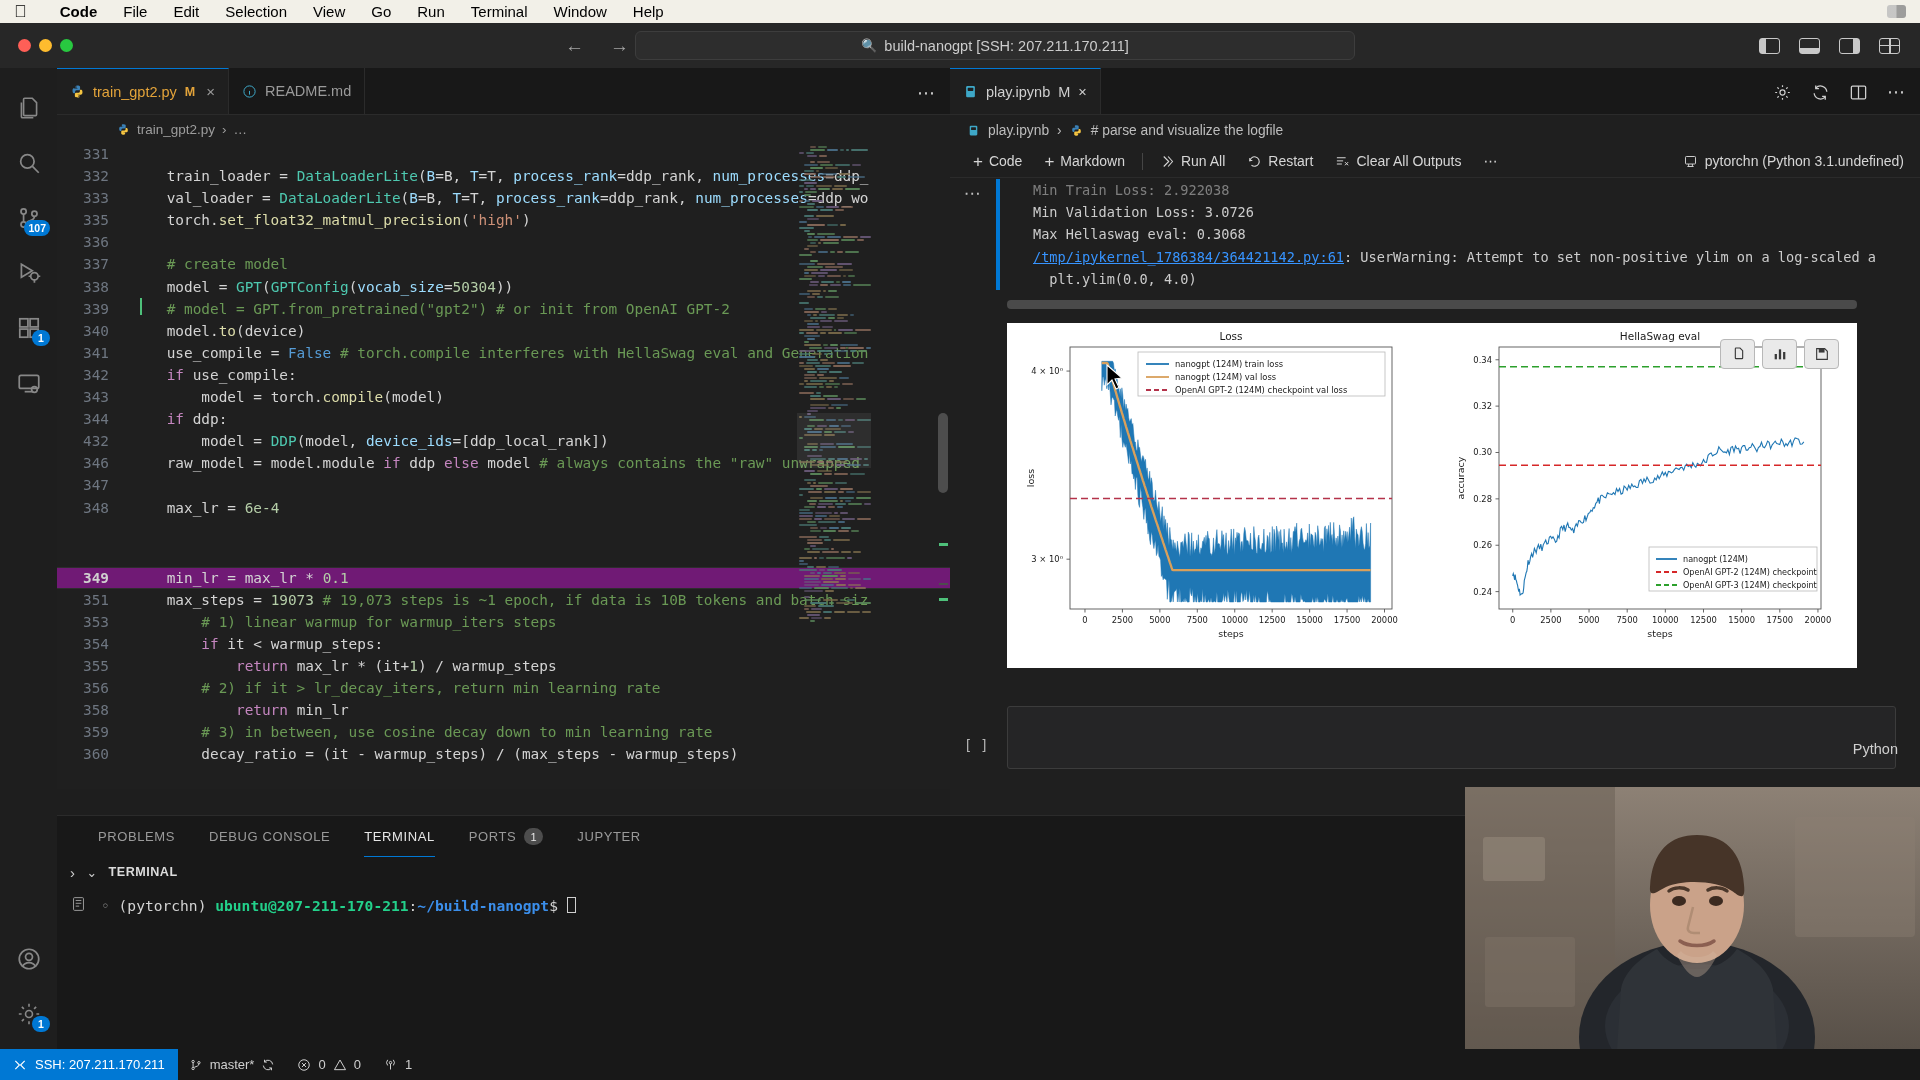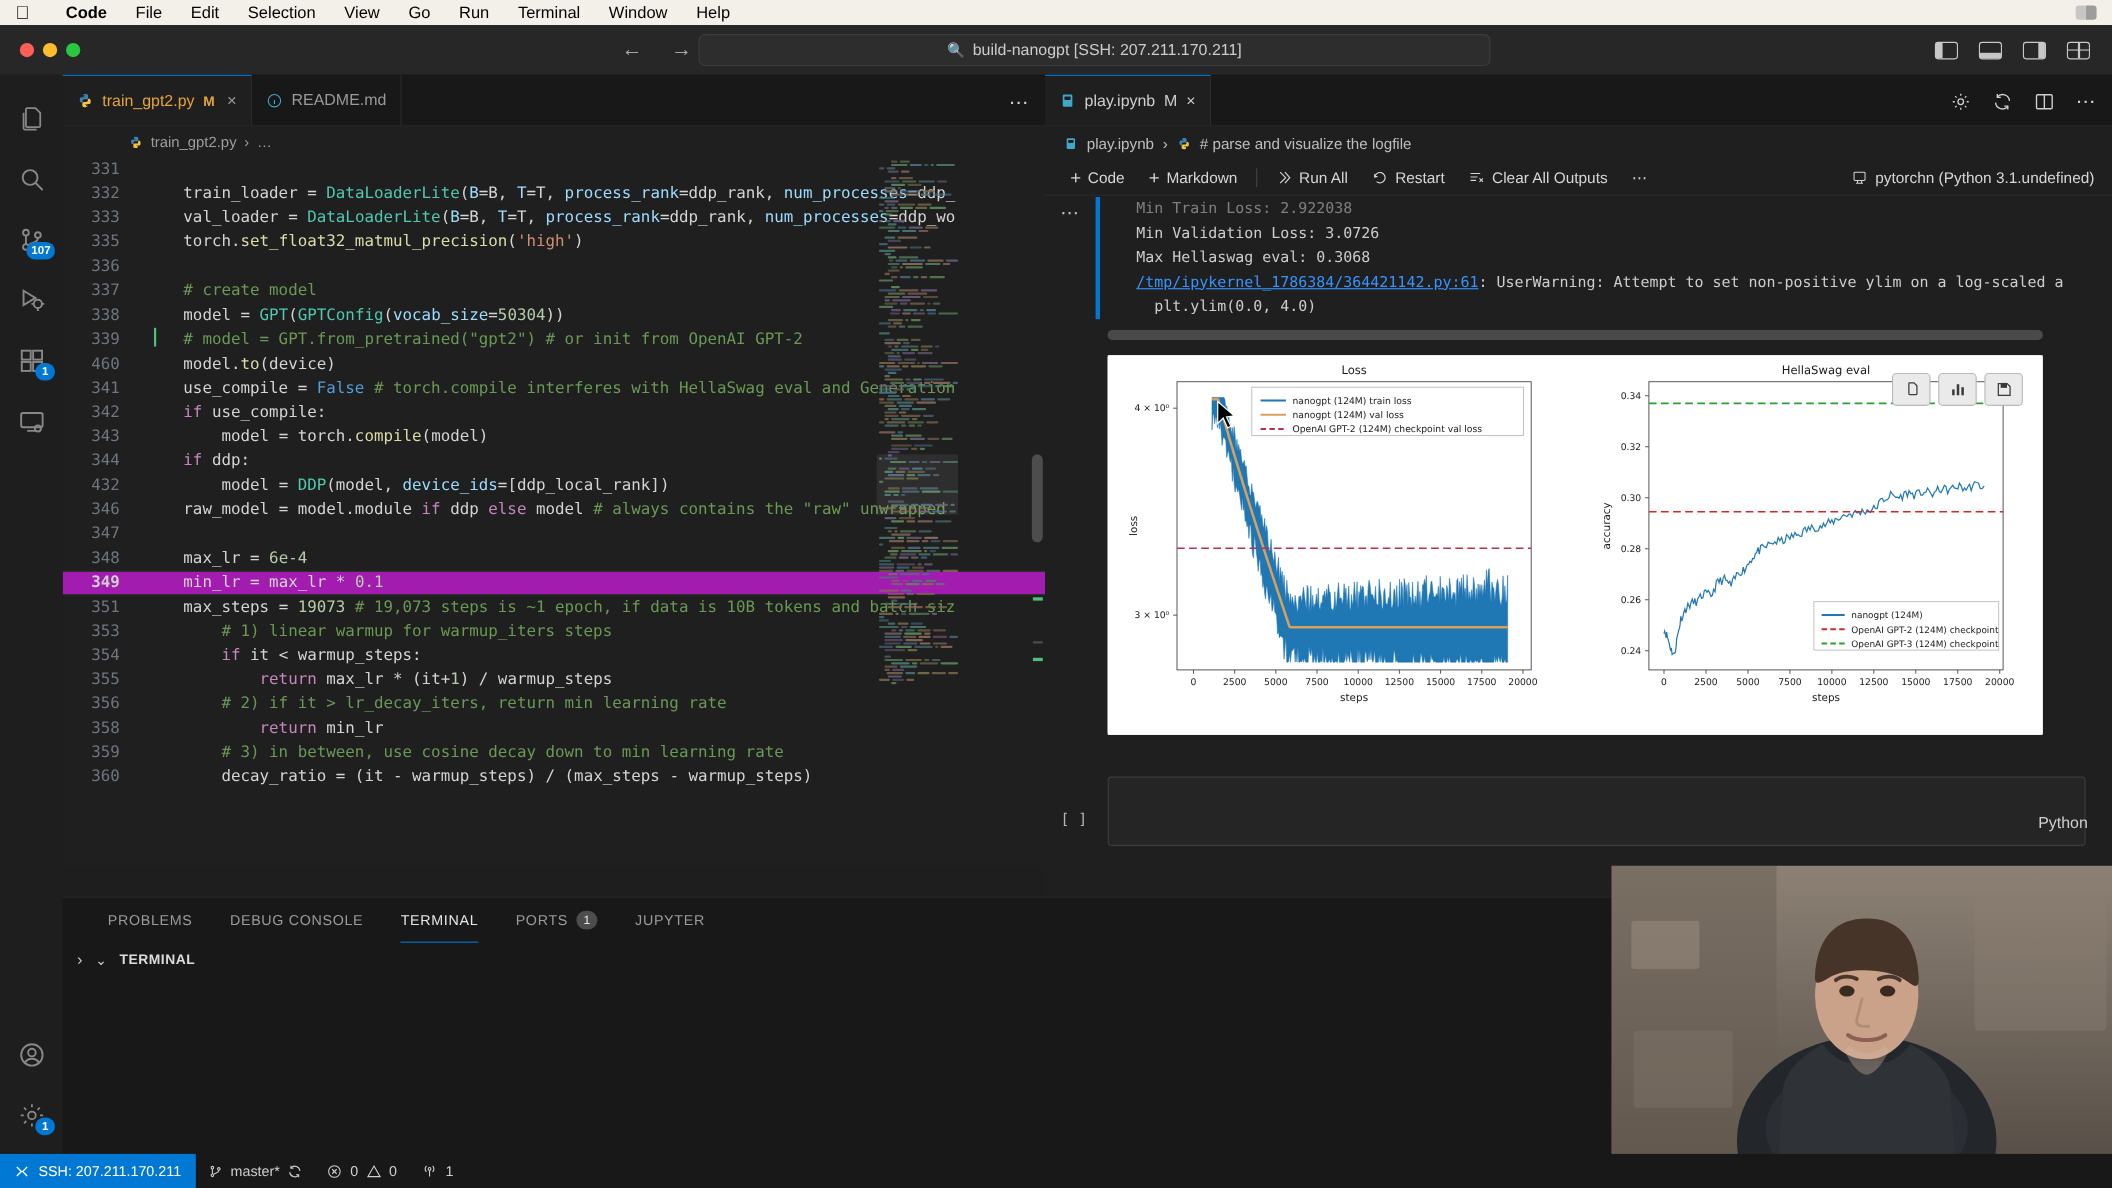--- a/index.html
+++ b/index.html
@@ -52,21 +52,21 @@
   .tab .mmark{font-size:12.5px;font-weight:700;color:#e4a43a;}
   .tab .xx{font-size:15px;color:#9a9a9a;margin-left:3px;}
   .tabs .dots{position:absolute;right:14px;top:14px;color:#cfcfcf;font-size:18px;letter-spacing:1px;}
   .breadcrumb{height:28px;display:flex;align-items:center;gap:7px;padding-left:60px;
      font-size:13.5px;color:#9d9d9d;background:#1f1f1f;}
   .code{position:absolute;top:75px;left:0;right:0;bottom:260px;overflow:hidden;background:#1f1f1f;
      font-family:"DejaVu Sans Mono", monospace;font-size:14.4px;line-height:22.1px;}
   .ln{display:flex;height:22.1px;white-space:pre;}
   .ln .no{width:75px;text-align:right;padding-right:23px;color:#6e7681;flex:none;}
   .ln.cur .no{color:#cfcfcf;font-weight:600;}
-  .ln.cur{background:#a21caf;box-shadow:inset 0 1px 0 #2d2d2d, inset 0 -1px 0 #2d2d2d;}
+  .ln.cur{background:#701a75;box-shadow:inset 0 1px 0 #2d2d2d, inset 0 -1px 0 #2d2d2d;margin-top:48px;}
   .ln .tx{flex:1;}
   .kw{color:#c586c0;} .def{color:#569cd6;} .fn{color:#dcdcaa;} .cls{color:#4ec9b0;}
   .var{color:#9cdcfe;} .num{color:#b5cea8;} .str{color:#ce9178;} .cmt{color:#6a9955;}
   .pln{color:#d4d4d4;} .op{color:#d4d4d4;} .para{color:#d4d4d4;}
   .minimap{position:absolute;top:75px;right:79px;width:74px;bottom:260px;overflow:hidden;}
   .mmrow{height:3px;display:flex;gap:2px;padding-left:2px;}
   .mmrow span{height:2px;display:block;border-radius:1px;}
   .mmslide{position:absolute;right:79px;top:345px;width:74px;height:55px;background:#ffffff12;}
   .vscroll{position:absolute;right:0;top:75px;width:14px;bottom:260px;}
   .vscroll .th{position:absolute;right:2px;top:270px;width:10px;height:80px;background:#4d4d4d;border-radius:5px;}
@@ -272,21 +272,21 @@
 
     <div class="code" id="code-area">
         <div class="ln"><span class="no">331</span><span class="tx"></span></div>
         <div class="ln"><span class="no">332</span><span class="tx"><span class="pln">    train_loader </span><span class="op">= </span><span class="cls">DataLoaderLite</span><span class="para">(</span><span class="var">B</span><span class="op">=</span><span class="pln">B, </span><span class="var">T</span><span class="op">=</span><span class="pln">T, </span><span class="var">process_rank</span><span class="op">=</span><span class="pln">ddp_rank, </span><span class="var">num_processes</span><span class="op">=</span><span class="pln">ddp_</span></span></div>
         <div class="ln"><span class="no">333</span><span class="tx"><span class="pln">    val_loader </span><span class="op">= </span><span class="cls">DataLoaderLite</span><span class="para">(</span><span class="var">B</span><span class="op">=</span><span class="pln">B, </span><span class="var">T</span><span class="op">=</span><span class="pln">T, </span><span class="var">process_rank</span><span class="op">=</span><span class="pln">ddp_rank, </span><span class="var">num_processes</span><span class="op">=</span><span class="pln">ddp_wo</span></span></div>
         <div class="ln"><span class="no">335</span><span class="tx"><span class="pln">    torch.</span><span class="fn">set_float32_matmul_precision</span><span class="para">(</span><span class="str">'high'</span><span class="para">)</span></span></div>
         <div class="ln"><span class="no">336</span><span class="tx"></span></div>
         <div class="ln"><span class="no">337</span><span class="tx"><span class="cmt">    # create model</span></span></div>
         <div class="ln"><span class="no">338</span><span class="tx"><span class="pln">    model </span><span class="op">= </span><span class="cls">GPT</span><span class="para">(</span><span class="cls">GPTConfig</span><span class="para">(</span><span class="var">vocab_size</span><span class="op">=</span><span class="num">50304</span><span class="para">))</span></span></div>
         <div class="ln"><span style="display: inline-block; width: 2px; height: 17px; background: rgb(78, 192, 122); vertical-align: -3px; margin-left: -72px; position: absolute; left: 155px;"></span><span class="no">339</span><span class="tx"><span class="cmt">    # model = GPT.from_pretrained("gpt2") # or init from OpenAI GPT-2</span></span></div>
-        <div class="ln"><span class="no">460</span><span class="tx"><span class="pln">    model.</span><span class="fn">to</span><span class="para">(</span><span class="pln">device</span><span class="para">)</span></span></div>
+        <div class="ln"><span class="no">340</span><span class="tx"><span class="pln">    model.</span><span class="fn">to</span><span class="para">(</span><span class="pln">device</span><span class="para">)</span></span></div>
         <div class="ln"><span class="no">341</span><span class="tx"><span class="pln">    use_compile </span><span class="op">= </span><span class="def">False </span><span class="cmt"># torch.compile interferes with HellaSwag eval and Generation</span></span></div>
         <div class="ln"><span class="no">342</span><span class="tx"><span class="kw">    if </span><span class="pln">use_compile:</span></span></div>
         <div class="ln"><span class="no">343</span><span class="tx"><span class="pln">        model </span><span class="op">= </span><span class="pln">torch.</span><span class="fn">compile</span><span class="para">(</span><span class="pln">model</span><span class="para">)</span></span></div>
         <div class="ln"><span class="no">344</span><span class="tx"><span class="kw">    if </span><span class="pln">ddp:</span></span></div>
         <div class="ln"><span class="no">432</span><span class="tx"><span class="pln">        model </span><span class="op">= </span><span class="cls">DDP</span><span class="para">(</span><span class="pln">model, </span><span class="var">device_ids</span><span class="op">=</span><span class="para">[</span><span class="pln">ddp_local_rank</span><span class="para">])</span></span></div>
         <div class="ln"><span class="no">346</span><span class="tx"><span class="pln">    raw_model </span><span class="op">= </span><span class="pln">model.module </span><span class="kw">if </span><span class="pln">ddp </span><span class="kw">else </span><span class="pln">model </span><span class="cmt"># always contains the "raw" unwrapped</span></span></div>
         <div class="ln"><span class="no">347</span><span class="tx"></span></div>
         <div class="ln"><span class="no">348</span><span class="tx"><span class="pln">    max_lr </span><span class="op">= </span><span class="num">6e-4</span></span></div>
         <div class="ln cur"><span class="no">349</span><span class="tx"><span class="pln">    min_lr </span><span class="op">= </span><span class="pln">max_lr </span><span class="op">* </span><span class="num">0.1</span></span></div>
         <div class="ln"><span class="no">351</span><span class="tx"><span class="pln">    max_steps </span><span class="op">= </span><span class="num">19073 </span><span class="cmt"># 19,073 steps is ~1 epoch, if data is 10B tokens and batch siz</span></span></div>
@@ -1351,20 +1351,29 @@
       <div class="pright">
         <span>^</span>
         <span>✕</span>
       </div>
     </div>
     <div class="termhead">
       <span style="color:#cfcfcf;font-weight:400;font-size:15px">›</span>
       <span style="color:#cfcfcf;font-weight:400">⌄</span>
       <span>TERMINAL</span>
     </div>
+    <div class="termbody">
+      <svg viewBox="0 0 24 24" width="17" height="18" fill="none" stroke="#9a9a9a" stroke-width="1.4">
+        <rect x="5" y="3" width="14" height="18" rx="1.5"></rect>
+          <path d="M8 7h8M8 11h8M8 15h5"></path>
+        </svg>
+      <div class="termline">
+        <span style="color:#8f8f8f">◦ </span><span class="t-env">(pytorchn)</span><span> </span><span class="t-user">ubuntu@207-211-170-211</span><span class="t-colon">:</span><span class="t-path">~/build-nanogpt</span><span class="t-env">$</span> <span class="t-cursor"></span>
+      </div>
+    </div>
   </div>
 
   <div class="cam">
     <svg viewBox="0 0 455 262" width="455" height="262">
       <defs>
         <linearGradient id="bgw" x1="0" y1="0" x2="0" y2="1">
           <stop offset="0" stop-color="#8d8175"></stop>
             <stop offset="1" stop-color="#585048"></stop>
           </linearGradient>
       </defs>

